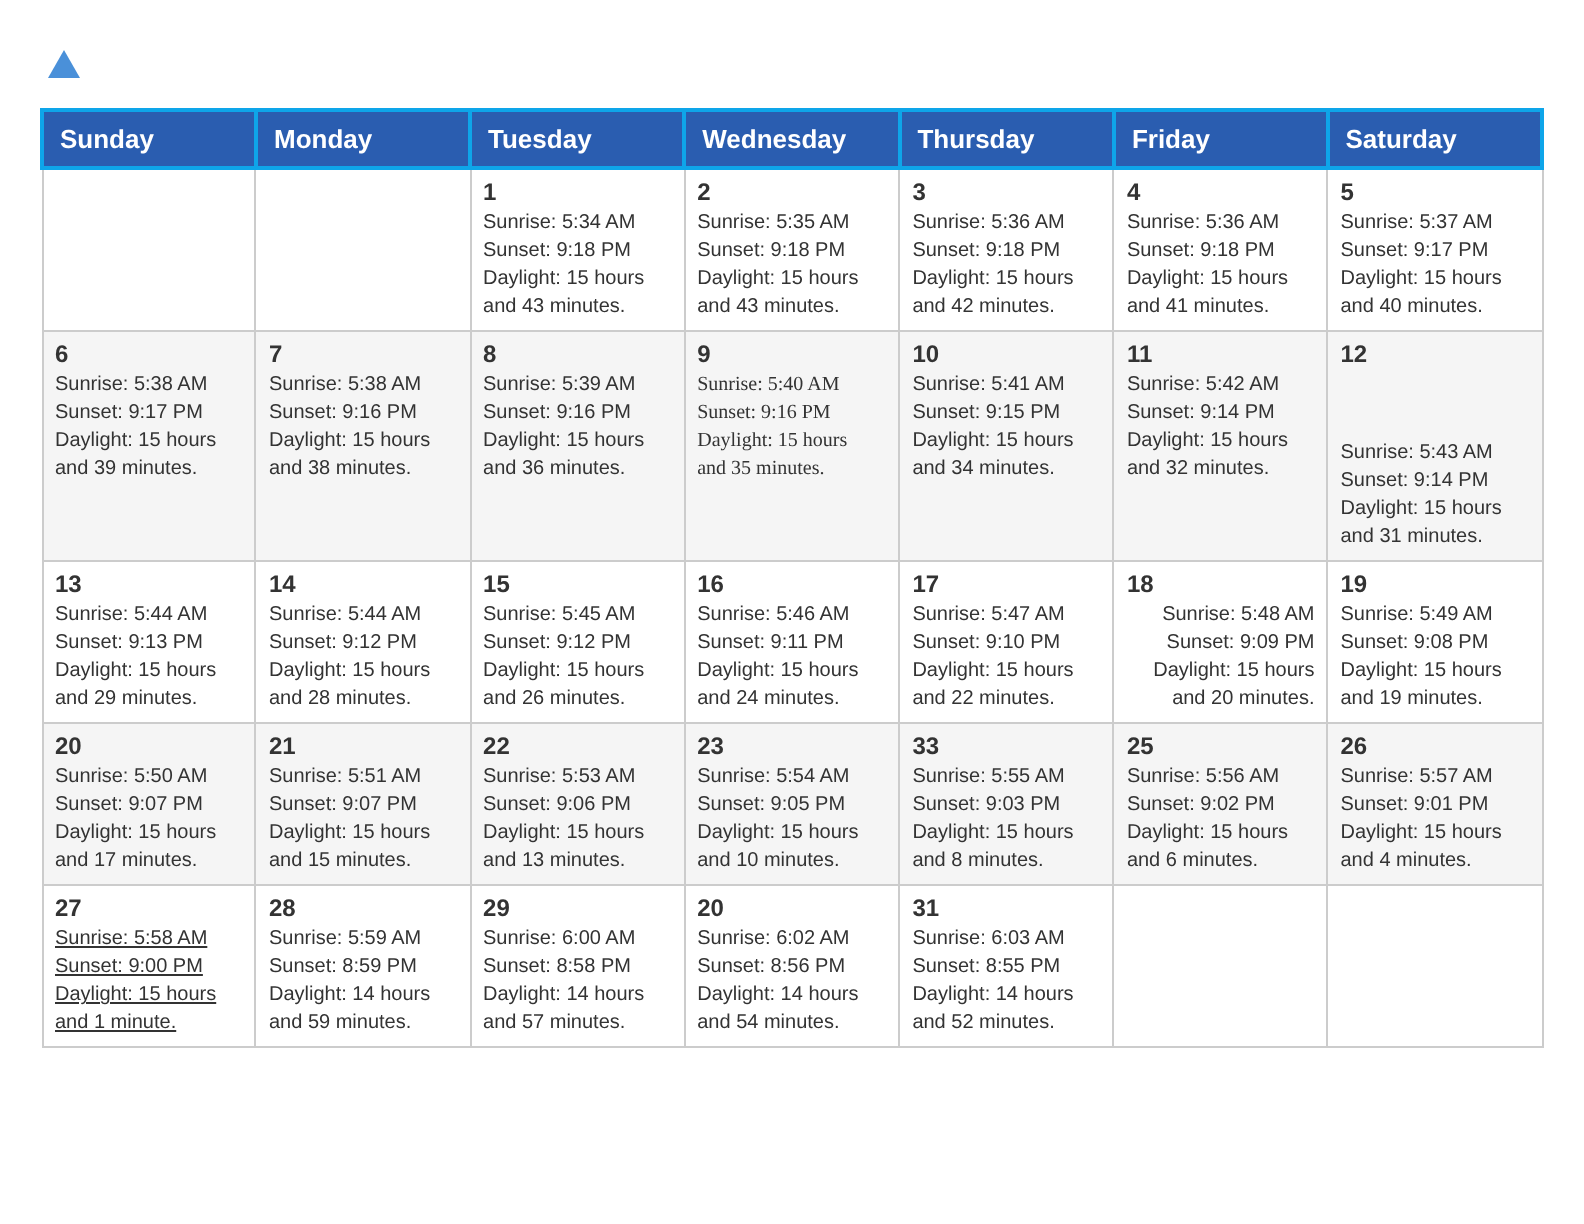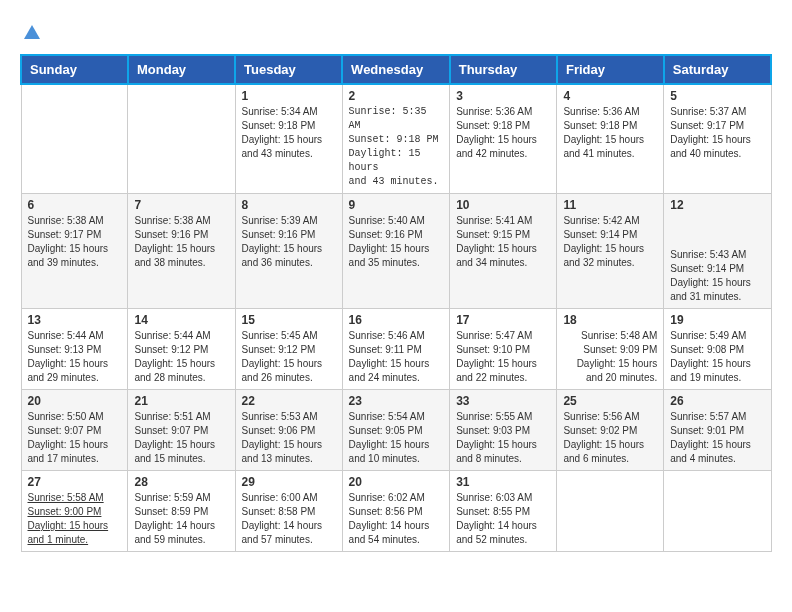--- a/index.html
+++ b/index.html
@@ -118,21 +118,21 @@
         <td class="empty-cell"></td>
         <td>
           <div class="day-num">1</div>
           <div class="day-info" style="white-space: pre-line;">Sunrise: 5:34 AM
 Sunset: 9:18 PM
 Daylight: 15 hours
 and 43 minutes.</div>
         </td>
         <td>
           <div class="day-num">2</div>
-          <div class="day-info" style="white-space: pre-line; font-family: Liberation Mono, monospace;">Sunrise: 5:35 AM
+          <div class="day-info" style="white-space: pre-line;">Sunrise: 5:35 AM
 Sunset: 9:18 PM
 Daylight: 15 hours
 and 43 minutes.</div>
         </td>
         <td>
           <div class="day-num">3</div>
           <div class="day-info" style="white-space: pre-line;">Sunrise: 5:36 AM
 Sunset: 9:18 PM
 Daylight: 15 hours
 and 42 minutes.</div>
@@ -169,21 +169,21 @@
         </td>
         <td>
           <div class="day-num">8</div>
           <div class="day-info" style="white-space: pre-line;">Sunrise: 5:39 AM
 Sunset: 9:16 PM
 Daylight: 15 hours
 and 36 minutes.</div>
         </td>
         <td>
           <div class="day-num">9</div>
-          <div class="day-info" style="white-space: pre-line;">Sunrise: 5:40 AM
+          <div class="day-info" style="white-space: pre-line; font-family: Liberation Serif, serif;">Sunrise: 5:40 AM
 Sunset: 9:16 PM
 Daylight: 15 hours
 and 35 minutes.</div>
         </td>
         <td>
           <div class="day-num">10</div>
           <div class="day-info" style="white-space: pre-line;">Sunrise: 5:41 AM
 Sunset: 9:15 PM
 Daylight: 15 hours
 and 34 minutes.</div>

